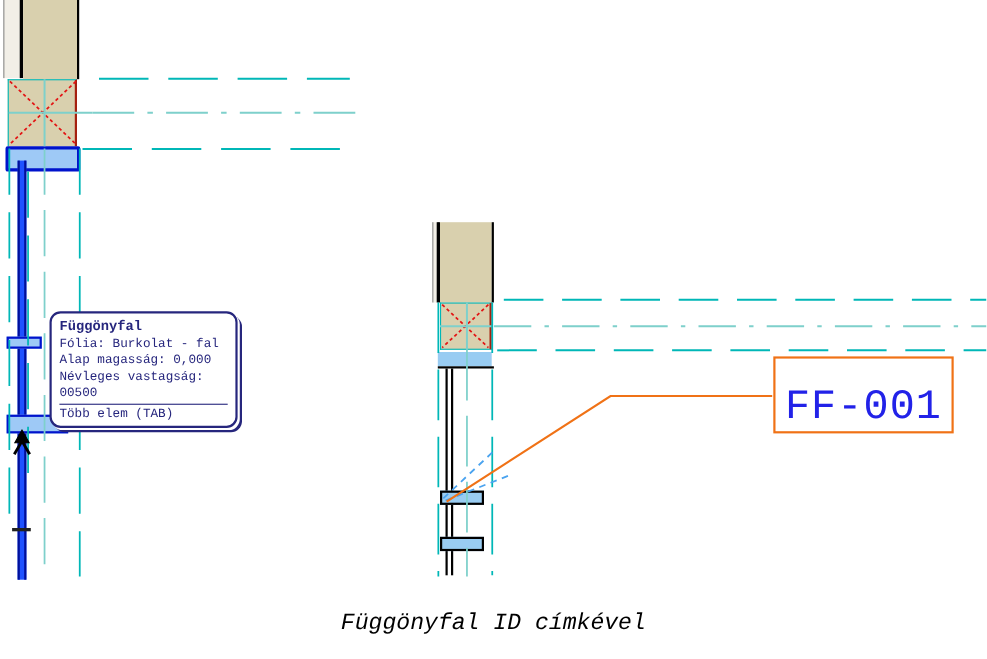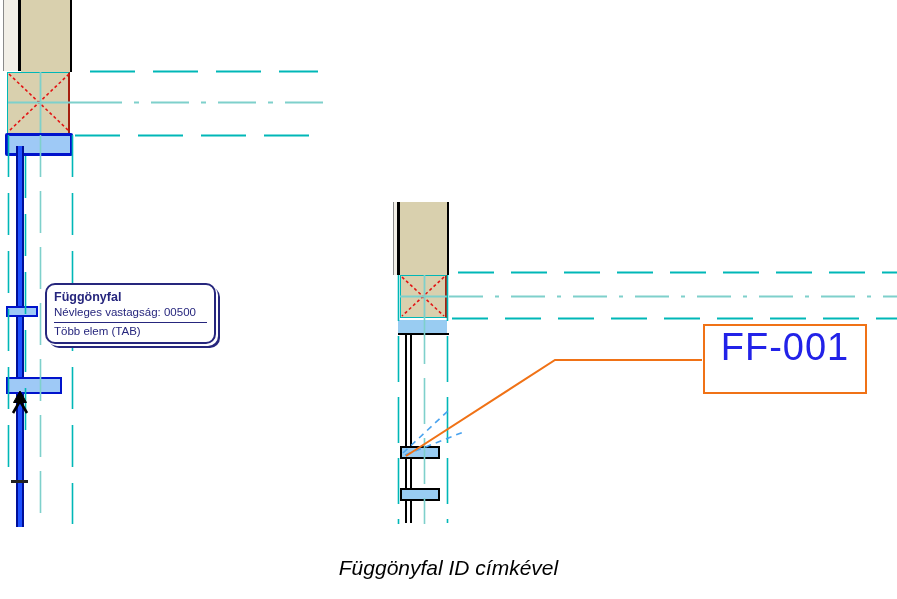--- a/index.html
+++ b/index.html
@@ -1,18 +1,18 @@
 <!DOCTYPE html>
 <html><head>
 <meta charset="utf-8">
 <style>
   html,body{margin:0;padding:0;background:#ffffff;}
   #canvas{
     position:relative;width:897px;height:599px;background:#ffffff;overflow:hidden;
-    font-family:Liberation Sans, sans-serif;
+    font-family:Liberation Mono, monospace;
   }
   .abs{position:absolute;}
   
   .plaster{background:#f2efe7;border-left:1px solid #8a8a8a;border-right:1px solid #8a8a8a;}
   .blackline{background:#000000;}
   .brick{background:#d9d0ae;}
   .xbox{background:#d9d0ae;border-top:1px solid #00b7b7;border-left:1px solid #00b7b7;border-right:2px solid #a5200f;}
   .xbox-r{border-bottom:1px solid #00b7b7;}
   .band-blue{background:#9ec9f6;border:3px solid #0013cc;border-radius:2px;box-sizing:border-box;}
   .band-plain{background:#99ccf2;}
@@ -27,21 +27,21 @@
     box-shadow:2px 2px 0 0 #ffffff,4px 4px 0 0 #26267d;
     color:#26267d;font-size:11.5px;line-height:15px;
     padding:4px 7px 3px 7px;box-sizing:border-box;
   }
   .tooltip .tt-title{font-weight:bold;font-size:12.5px;line-height:16px;}
   .tooltip .tt-footer{border-top:1.5px solid #26267d;margin-top:2px;padding-top:1px;}
   
   .id-label{
     left:703px;top:324px;width:164px;height:70px;
     border:2px solid #f07216;background:#ffffff;box-sizing:border-box;
-    display:flex;align-items:flex-start;justify-content:center;
+    display:flex;align-items:flex-end;justify-content:center;
     color:#2222e8;font-size:38px;letter-spacing:1px;
   }
   
   .caption{
     left:0;top:556px;width:897px;text-align:center;
     font-style:italic;font-size:21px;color:#000000;
   }
   svg{position:absolute;left:0;top:0;}
 </style>
 </head>
@@ -140,20 +140,22 @@
 
     <g fill="#000000" stroke="#000000">
       <polygon points="20,391 13.5,402.5 26.5,402.5" stroke-width="1"></polygon>
       <line x1="20" y1="401" x2="13" y2="413" stroke-width="2.6"></line>
       <line x1="20" y1="401" x2="27" y2="413" stroke-width="2.6"></line>
     </g>
   </svg>
 
   <div class="abs tooltip">
     <div class="tt-title">Függönyfal</div>
+    <div>Fólia: Burkolat - fal</div>
+    <div>Alap magasság: 0,000</div>
     <div>Névleges vastagság: 00500</div>
     <div class="tt-footer">Több elem (TAB)</div>
   </div>
 
   <div class="abs id-label">
     <span>FF-001</span>
   </div>
 
   <div class="abs caption">Függönyfal ID címkével</div>
 

